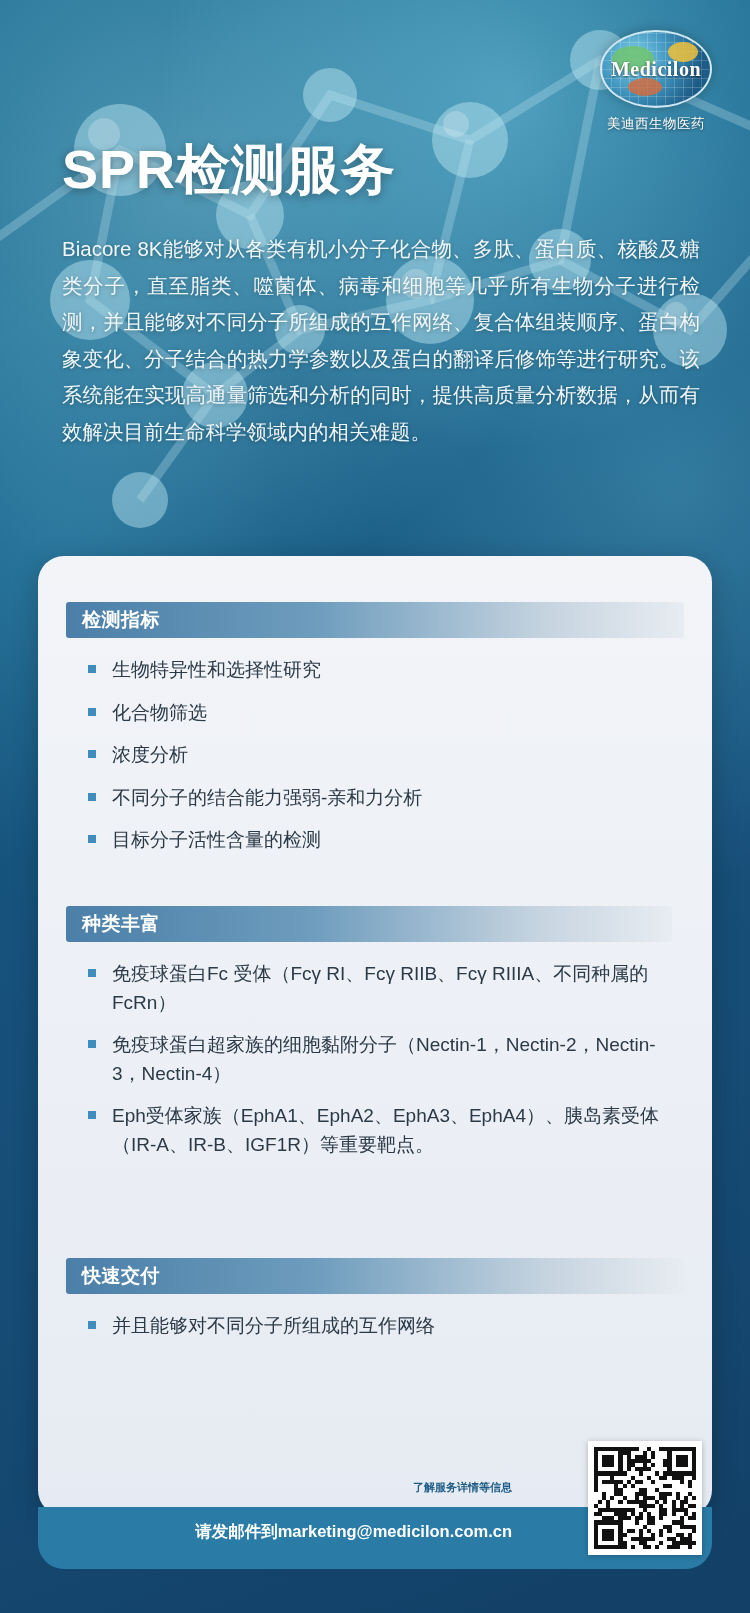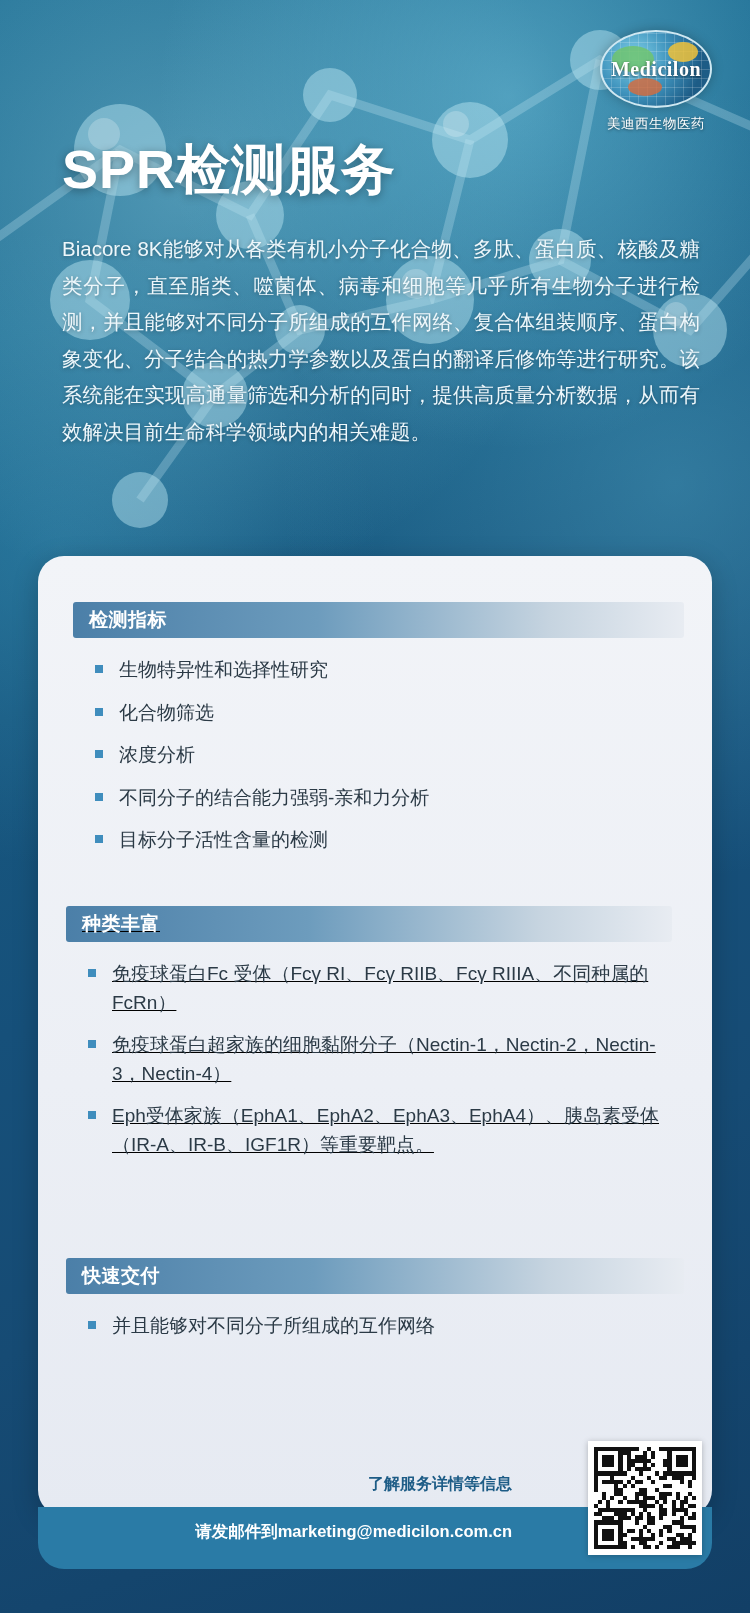--- a/index.html
+++ b/index.html
@@ -96,36 +96,36 @@
   ul.items li {
     position:relative;
     padding-left:26px;
     margin-bottom:14px;
     color:#2b3a46; font-size:19px; line-height:1.5;
   }
   ul.items li::before {
     content:""; position:absolute; left:2px; top:9px;
     width:8px; height:8px; background:#3f8dbd;
   }
-  .sec-1 { position:absolute; top:46px; left:0; right:0;margin-left:7px; }
-  .sec-2 { position:absolute; top:350px; left:0; right:12px;text-decoration:underline; }
+  .sec-1 { position:absolute; top:46px; left:0; right:0; }
+  .sec-2 { position:absolute; top:350px; left:0; right:12px; }
   .sec-3 { position:absolute; top:702px; left:0; right:0; }
 
   
   .footer {
     position:absolute; left:38px; right:38px; bottom:44px;
     height:128px;
   }
   .footer-bar {
     position:absolute; left:0; right:0; bottom:0; height:62px;
     background:#2a7ba6; border-radius:0 0 26px 26px;
   }
   .footer-txt {
     position:absolute; right:200px; bottom:74px;
-    color:#1d5c86; font-size:16px; font-weight:bold;
+    color:#1d5c86; font-size:11px; font-weight:bold;
   }
   .footer-mail {
     position:absolute; right:200px; bottom:26px;
     color:#ffffff; font-size:16.5px; font-weight:bold;
   }
   .qr {
     position:absolute; right:10px; bottom:14px;
     width:114px; height:114px; background:#ffffff; padding:6px;
     box-shadow:0 1px 6px rgba(0,0,0,.25);
   }

